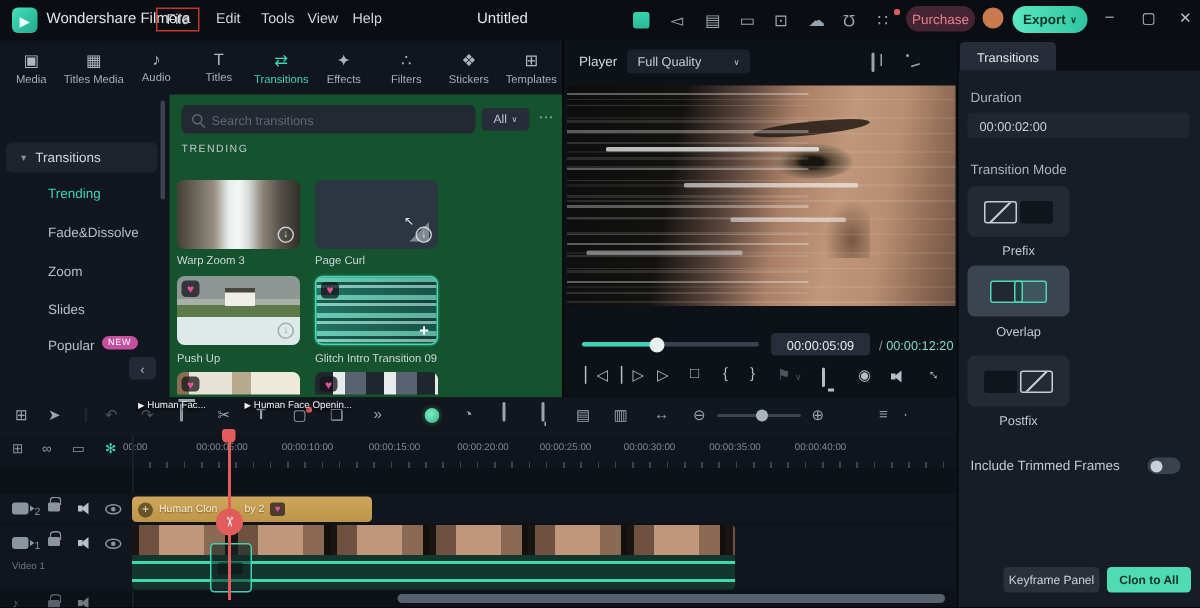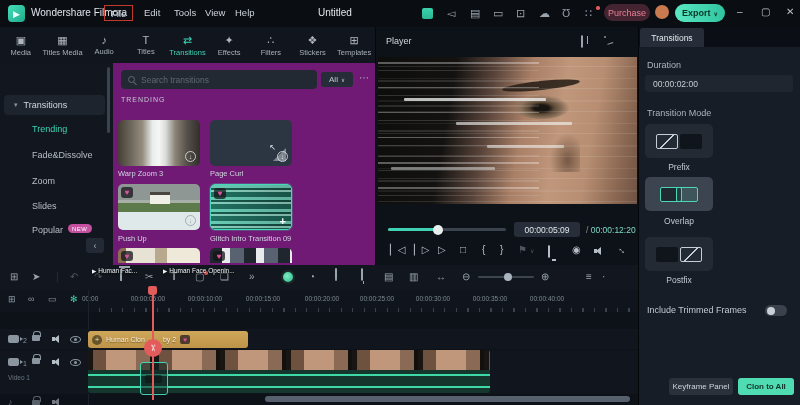--- a/index.html
+++ b/index.html
@@ -36,21 +36,21 @@
   display:flex;align-items:center;gap:6px;padding-left:10px;font-size:9px;color:#cfd6dd}
 .group .c{font-size:7px;color:#8a94a0}
 .sideitem{position:absolute;left:32px;font-size:9px;color:#b6bec7}
 .sideitem.active{color:#3fd3b4}
 .badge-new{position:absolute;font-size:6px;color:#fff;background:#c4509f;border-radius:5px;
   padding:1.5px 4px;letter-spacing:.5px}
 .collapse{position:absolute;left:86px;top:175px;width:18px;height:15px;background:#232a35;
   border-radius:3px;color:#aab3bd;font-size:9px;display:flex;align-items:center;justify-content:center}
 .sb-scroll{position:absolute;left:107px;top:4px;width:3px;height:66px;background:#3a4350;border-radius:2px}
 
-.content{position:absolute;left:113px;top:63px;width:262px;height:202px;background:#701a75}
+.content{position:absolute;left:113px;top:63px;width:262px;height:202px;background:#14532d}
 .search{position:absolute;left:8px;top:7px;width:196px;height:19px;background:#222933;border-radius:4px;
   display:flex;align-items:center;gap:6px;padding:0 7px}
 .ic-search{width:7px;height:7px;border:1.3px solid #5f6974;border-radius:50%;position:relative;flex:none}
 .ic-search::after{content:"";position:absolute;right:-3px;bottom:-2px;width:4px;height:1.3px;
   background:#5f6974;transform:rotate(45deg)}
 .search input{background:transparent;border:none;outline:none;color:#8f99a4;font-size:8.5px;width:150px;
   font-family:"Liberation Sans",sans-serif}
 .search input::placeholder{color:#5d6773}
 .allbtn{position:absolute;left:208px;top:9px;width:32px;height:15px;background:#262d38;border-radius:3px;
   font-size:8px;color:#c2c9d1;display:flex;align-items:center;justify-content:center;gap:3px}
@@ -322,20 +322,24 @@
     <div class="thumb" style="left:5px;top:185px;height:15px;border-radius:5px 5px 0 0;background:linear-gradient(90deg,#8a6f52 0 10%,#e8e2d4 10% 45%,#b8a88e 45% 60%,#efe9da 60% 100%)">
       <span class="heartbadge" style="height:10px">♥</span>
     </div>
     <div class="thumb" style="left:97px;top:185px;height:15px;border-radius:5px 5px 0 0;background:repeating-linear-gradient(90deg,#20262e 0 12px,#e8eaec 12px 20px,#596270 20px 34px)">
       <span class="heartbadge" style="height:10px">♥</span>
     </div>
   </div>
 
   <div class="player">
     <span class="player-label">Player</span>
+    <div class="quality">
+      <span>Full Quality</span>
+      <span style="font-size:5.5px">∨</span>
+    </div>
     <span class="abs" style="left:205px;top:9px"><span class="ic-pane split"></span></span>
     <span class="abs" style="left:228px;top:9px">
         <span class="ic-pane wave"></span>
       </span>
 
     <div class="video">
       <div class="brow"></div>
       <div class="eye"></div>
       <div class="nose"></div>
       <div class="static1"></div>

